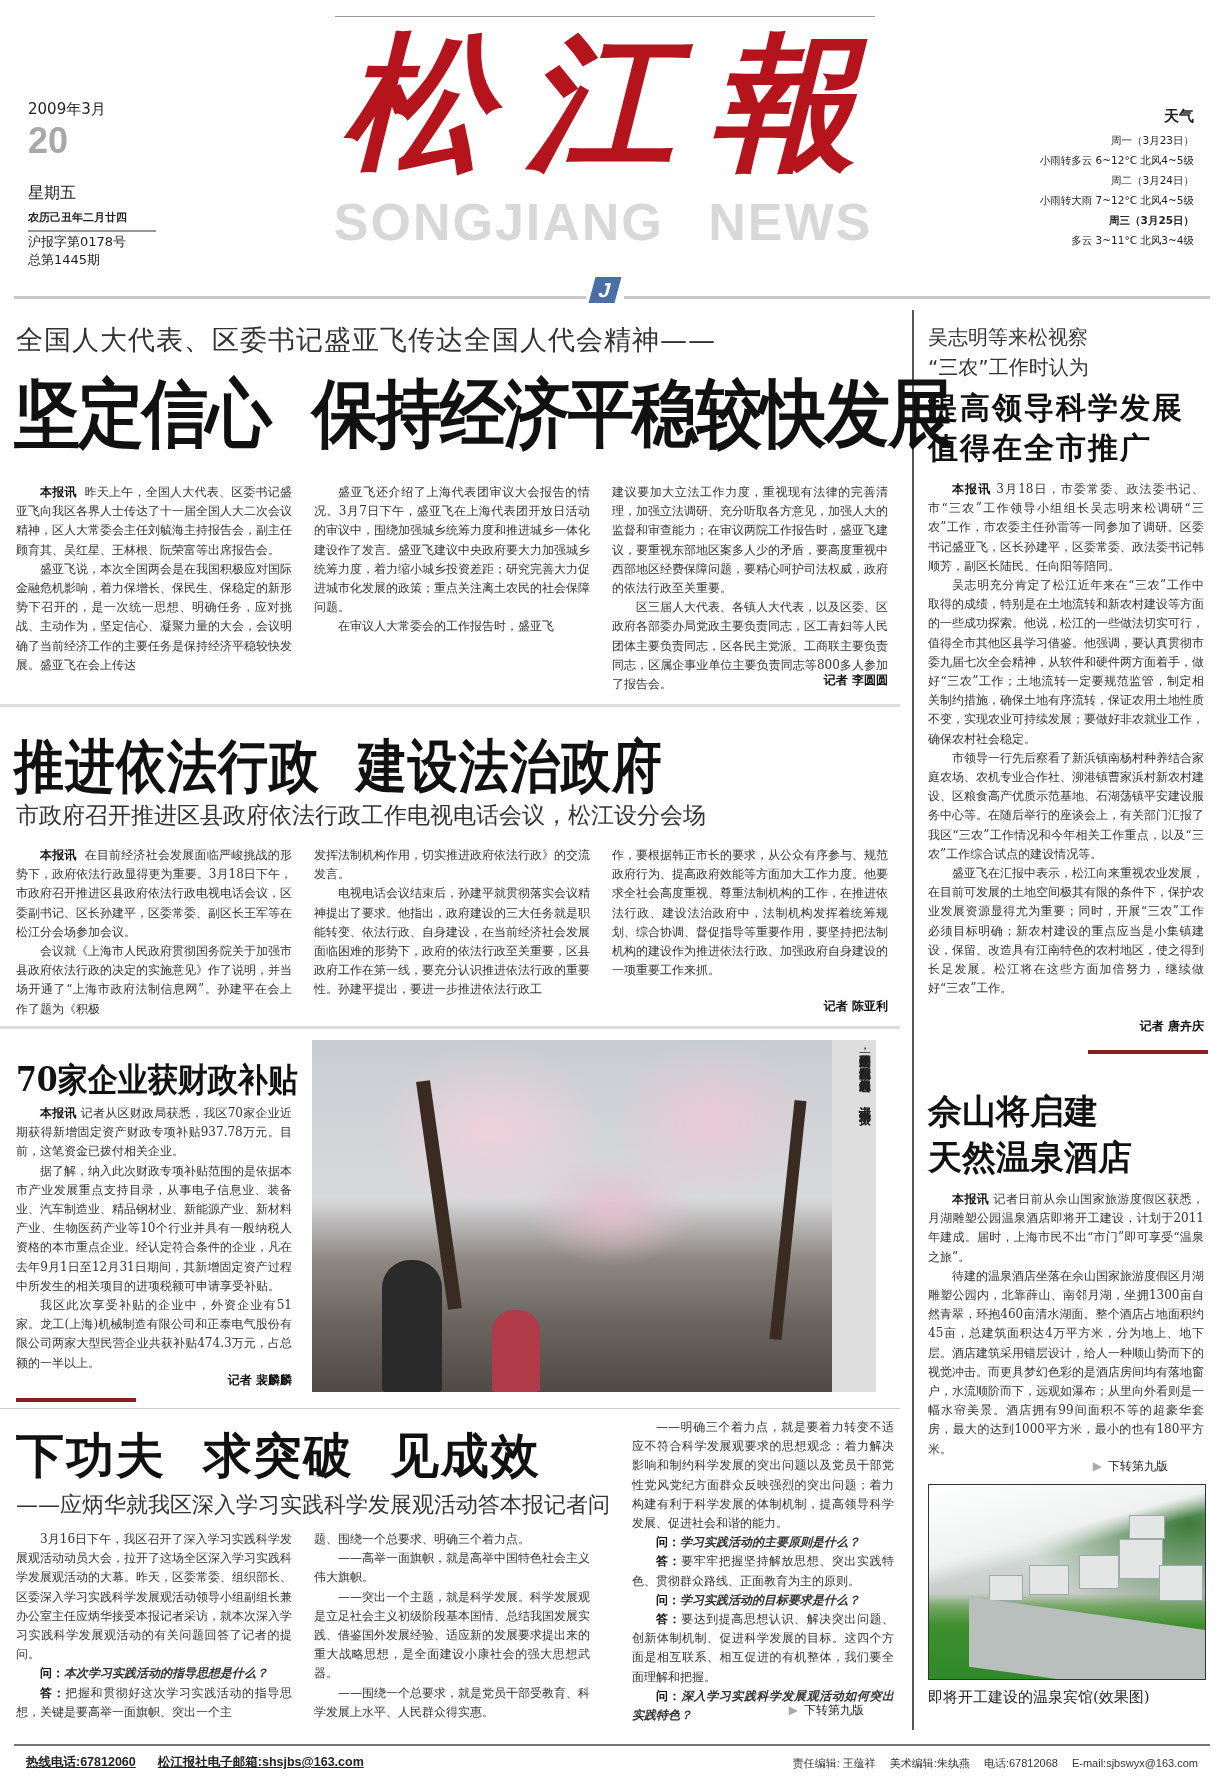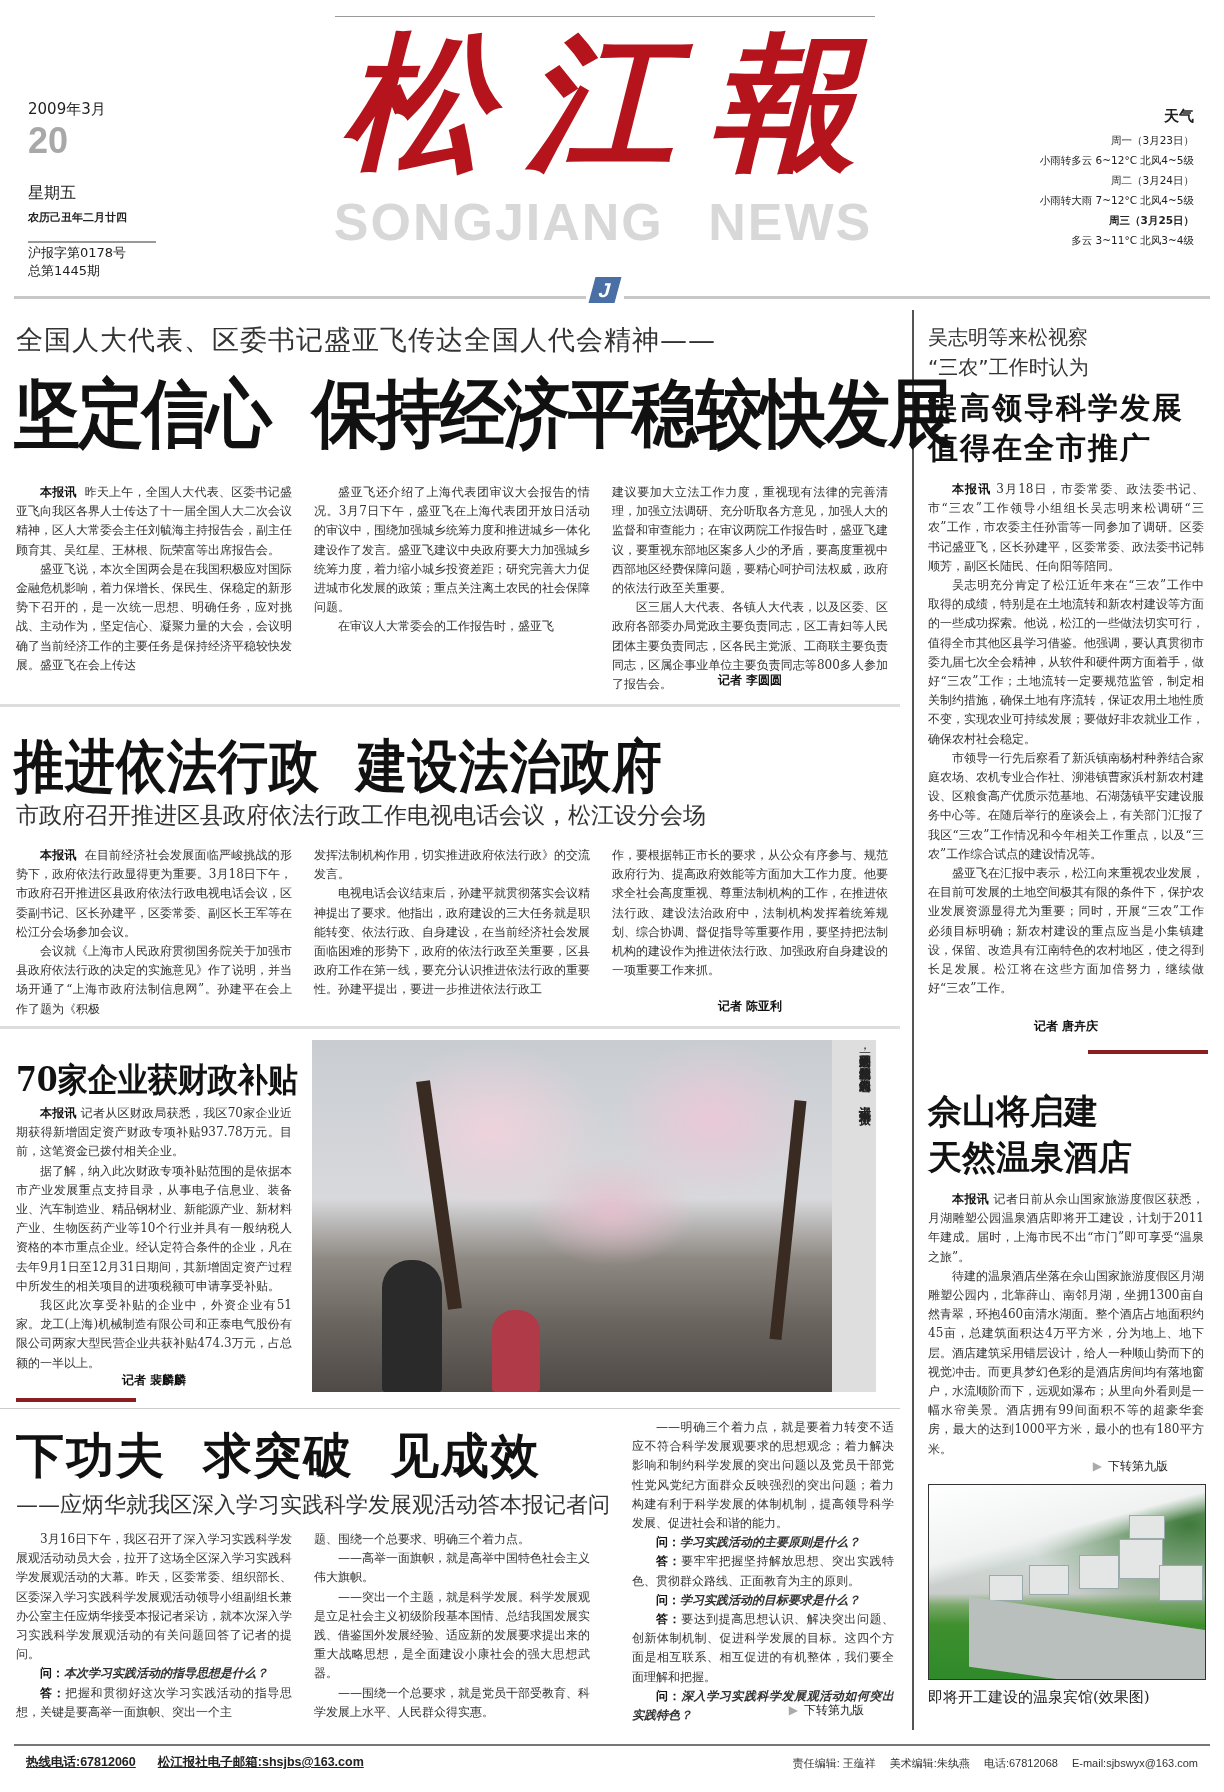--- a/index.html
+++ b/index.html
@@ -8,21 +8,21 @@
   .abs { position: absolute; }
 
   
   .mast-topline { left: 335px; top: 16px; width: 540px; height: 1px; background: #999; }
   .mast-title { left: 330px; top: 20px; width: 550px; height: 170px; display: flex; justify-content: space-around; align-items: center; color: #b5141c; font-family: "DejaVu Serif", serif; font-size: 148px; font-weight: bold; font-style: italic; letter-spacing: 10px; }
   .mast-en { left: 283px; top: 192px; width: 640px; text-align: center; font-family: "Liberation Sans", sans-serif; font-weight: bold; font-size: 52px; color: #d8d8d8; letter-spacing: 2px; word-spacing: 28px; }
   .date-block { left: 28px; top: 100px; width: 130px; font-family: "DejaVu Sans", sans-serif; }
   .date-ym { font-size: 15px; color: #222; }
   .date-day { font-family: "Liberation Sans", sans-serif; font-weight: bold; font-size: 36px; color: #a8a8a8; line-height: 40px; margin-top: 2px; }
   .date-wd { font-size: 16px; margin-top: 22px; }
-  .date-lunar { font-size: 11px; font-weight: bold; margin-top: 6px; border-bottom: 2px solid #999; padding-bottom: 16px; width: 128px; }
+  .date-lunar { font-size: 11px; font-weight: bold; margin-top: 6px; border-bottom: 2px solid #999; padding-bottom: 5px; width: 128px; }
   .date-reg { font-size: 13px; margin-top: 2px; line-height: 16px; }
 
   .weather { right: 30px; top: 104px; width: 220px; text-align: right; font-family: "DejaVu Sans", sans-serif; font-size: 10.5px; line-height: 20px; color: #222; }
   .weather .wtitle { font-size: 15px; font-weight: bold; line-height: 24px; margin-bottom: 2px; }
 
   .mast-rule { left: 14px; top: 296px; width: 1196px; height: 3px; background: #c8c8c8; }
   .mast-logo { left: 586px; top: 274px; width: 38px; height: 32px; background: #fff; display: flex; align-items: center; justify-content: center; }
   .mast-logo span { display:block; width: 26px; height: 26px; background: #4a6fa5; transform: skewX(-15deg); color:#fff; font-family: "Liberation Sans", sans-serif; font-weight:bold; font-size: 20px; line-height: 26px; text-align:center; }
 
   
@@ -31,21 +31,21 @@
   .hrule-dark { height: 2px; background: #555; }
   .red-bar { height: 4px; background: #8a1f22; }
 
   .kicker { font-family: "DejaVu Sans", sans-serif; font-weight: normal; color: #333; }
   .headline-black { font-family: "DejaVu Sans", sans-serif; font-weight: 900; color: #111; }
   .headline-serif { font-family: "DejaVu Serif", serif; font-weight: bold; color: #111; }
 
   .body-col { font-size: 12px; line-height: 19.2px; color: #333; text-align: justify; }
   .body-col p { text-indent: 2em; }
   .body-col .lead { font-family: "DejaVu Sans", sans-serif; font-weight: bold; color: #111; }
-  .byline { text-align: center; font-family: "DejaVu Sans", sans-serif; font-weight: bold; font-size: 12px; color: #111; }
+  .byline { text-align: right; font-family: "DejaVu Sans", sans-serif; font-weight: bold; font-size: 12px; color: #111; }
   .qa-q { font-style: italic; font-weight: bold; }
   .qa-label { font-family: "DejaVu Sans", sans-serif; font-weight: bold; color:#111; font-style: normal; }
   .continue { text-align: right; font-family: "DejaVu Sans", sans-serif; font-size: 12px; color: #222; }
   .continue .tri { color: #aaa; margin-right: 6px; }
 
   
   .photo-main { left: 312px; top: 1040px; width: 520px; height: 352px; overflow: hidden;
     background:
       radial-gradient(ellipse 160px 120px at 180px 90px, rgba(240,210,220,0.95), rgba(240,210,220,0) 70%),
       radial-gradient(ellipse 140px 110px at 400px 80px, rgba(235,200,215,0.95), rgba(235,200,215,0) 70%),

